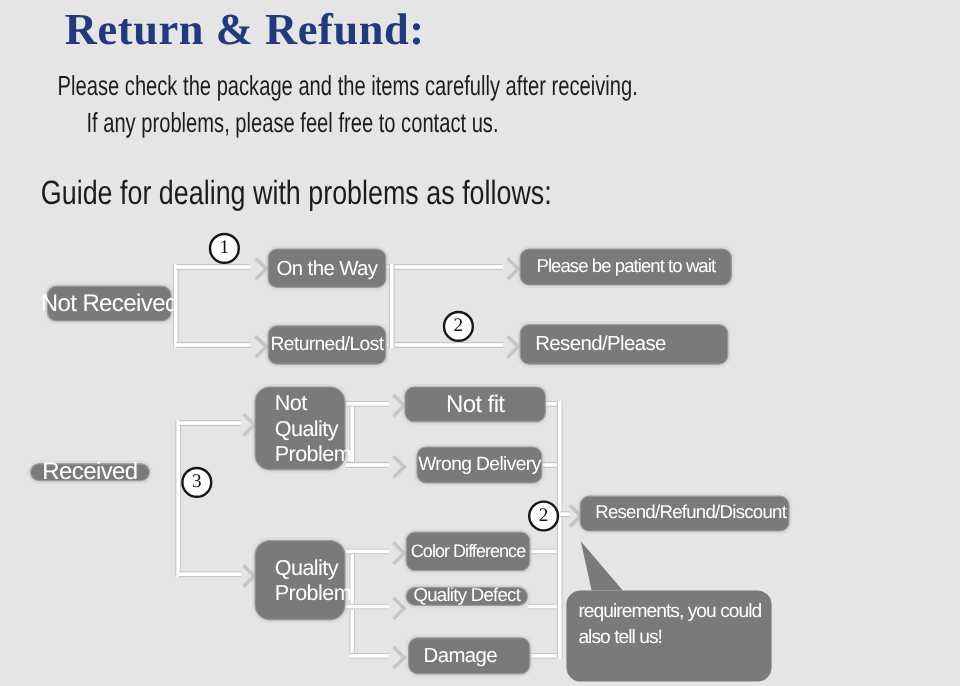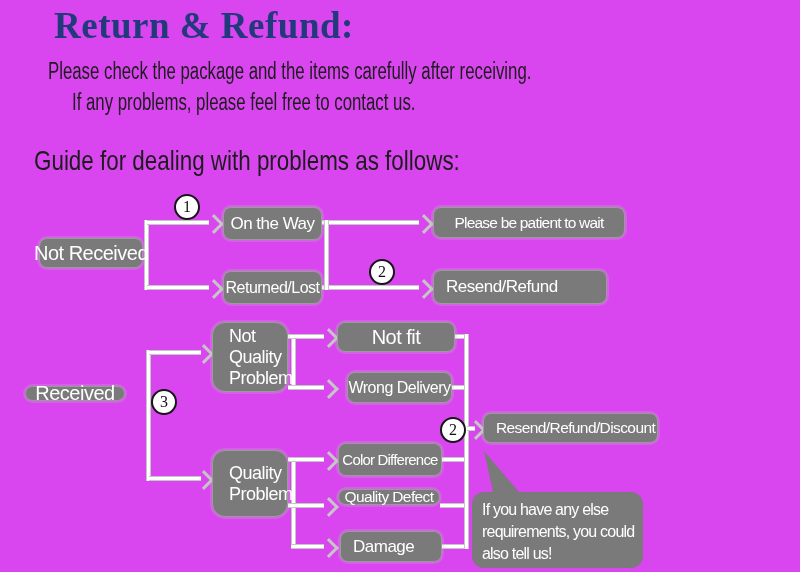--- a/index.html
+++ b/index.html
@@ -1,16 +1,16 @@
 <!DOCTYPE html>
 <html style="--title: #223a7c; --body-text: #1c1c1c; --node-fill: #7a7a7a; --node-text: #ffffff; --connector: #c6c6c6; --marker-border: #161616;"><head>
 <meta charset="utf-8">
 <style>
   html,body{margin:0;padding:0;background:#fff;}
-  .page{position:relative;width:800px;height:572px;background:#d946ef;overflow:hidden;
+  .page{position:relative;width:800px;height:572px;background:#e5e5e5;overflow:hidden;
         font-family:"Liberation Sans",sans-serif;}
 
   
   .title{position:absolute;left:54px;top:4px;
          font-family:"Liberation Serif",serif;font-weight:bold;font-size:37px;
          letter-spacing:.5px;color:var(--title,#223a7c);white-space:nowrap;}
   .sub{position:absolute;color:var(--body-text,#1c1c1c);white-space:nowrap;}
   .sub>span{display:inline-block;transform:scaleX(.73);transform-origin:left top;}
   .sub1{left:48px;top:58px;font-size:23px;}
   .sub2{left:55px;top:89px;font-size:23px;margin-left:17px;}
@@ -24,21 +24,21 @@
         font-size:20px;letter-spacing:-.5px;white-space:nowrap;
         box-shadow:0 0 0 2px rgba(190,190,190,.25);}
   .node.start{justify-content:flex-start;padding-left:12px;}
   .node.big{border-radius:13px;align-items:center;justify-content:flex-start;
             padding-left:16px;font-size:18px;line-height:21px;white-space:normal;}
   .node.big .ml{display:block;}
 
   .n-not-received{left:39px;top:238px;width:104px;height:30px;}
   .n-on-the-way{left:223px;top:207px;width:99px;height:33px;font-size:17px;}
   .n-returned-lost{left:223px;top:271px;width:99px;height:33px;font-size:16px;justify-content:center;}
-  .n-please-wait{left:433px;top:207px;width:192px;height:31px;font-size:15.5px;letter-spacing:-.8px;}
+  .n-please-wait{left:433px;top:207px;width:177px;height:31px;font-size:15.5px;letter-spacing:-.8px;}
   .n-resend-refund{left:433px;top:270px;width:174px;height:34px;font-size:17px;}
   .n-received{left:25px;top:386px;width:100px;height:15px;}
   .n-not-quality{left:212px;top:322px;width:76px;height:70px;}
   .n-not-fit{left:337px;top:322px;width:118px;height:30px;}
   .n-wrong-delivery{left:347px;top:372px;width:105px;height:31px;font-size:16px;}
   .n-quality-problem{left:212px;top:450px;width:76px;height:67px;}
   .n-color-difference{left:338px;top:443px;width:104px;height:33px;font-size:15px;letter-spacing:-.8px;}
   .n-quality-defect{left:338px;top:489px;width:102px;height:16px;font-size:15.5px;letter-spacing:-.6px;}
   .n-damage{left:340px;top:531px;width:102px;height:31px;font-size:17px;}
   .n-rrd{left:483px;top:413px;width:175px;height:30px;font-size:15.5px;letter-spacing:-.6px;padding-left:10px;}
@@ -126,21 +126,21 @@
   <div class="node n-on-the-way">
       <span>On the Way</span>
     </div>
   <div class="node n-returned-lost">
       <span>Returned/Lost</span>
     </div>
   <div class="node n-please-wait">
       <span>Please be patient to wait</span>
     </div>
   <div class="node start n-resend-refund">
-      <span>Resend/Refund</span>
+      <span>Resend/Please</span>
     </div>
   <div class="node n-received">
       <span>Received</span>
     </div>
 
   <div class="node big n-not-quality">
     <div>
       <span class="ml">Not</span>
       <span class="ml">Quality</span>
       <span class="ml">Problem</span>
@@ -176,18 +176,17 @@
 
   <div class="marker m1">1</div>
   <div class="marker m2a">2</div>
   <div class="marker m3">3</div>
   <div class="marker m2b">2</div>
 
   <svg class="tail" width="800" height="572">
     <polygon points="484,451 519,492 493,492" fill="#7a7a7a"></polygon>
   </svg>
   <div class="bubble">
-    <span>If you have any else</span>
     <span>requirements, you could</span>
     <span>also tell us!</span>
   </div>
 
 </div>
 
 </body></html>

